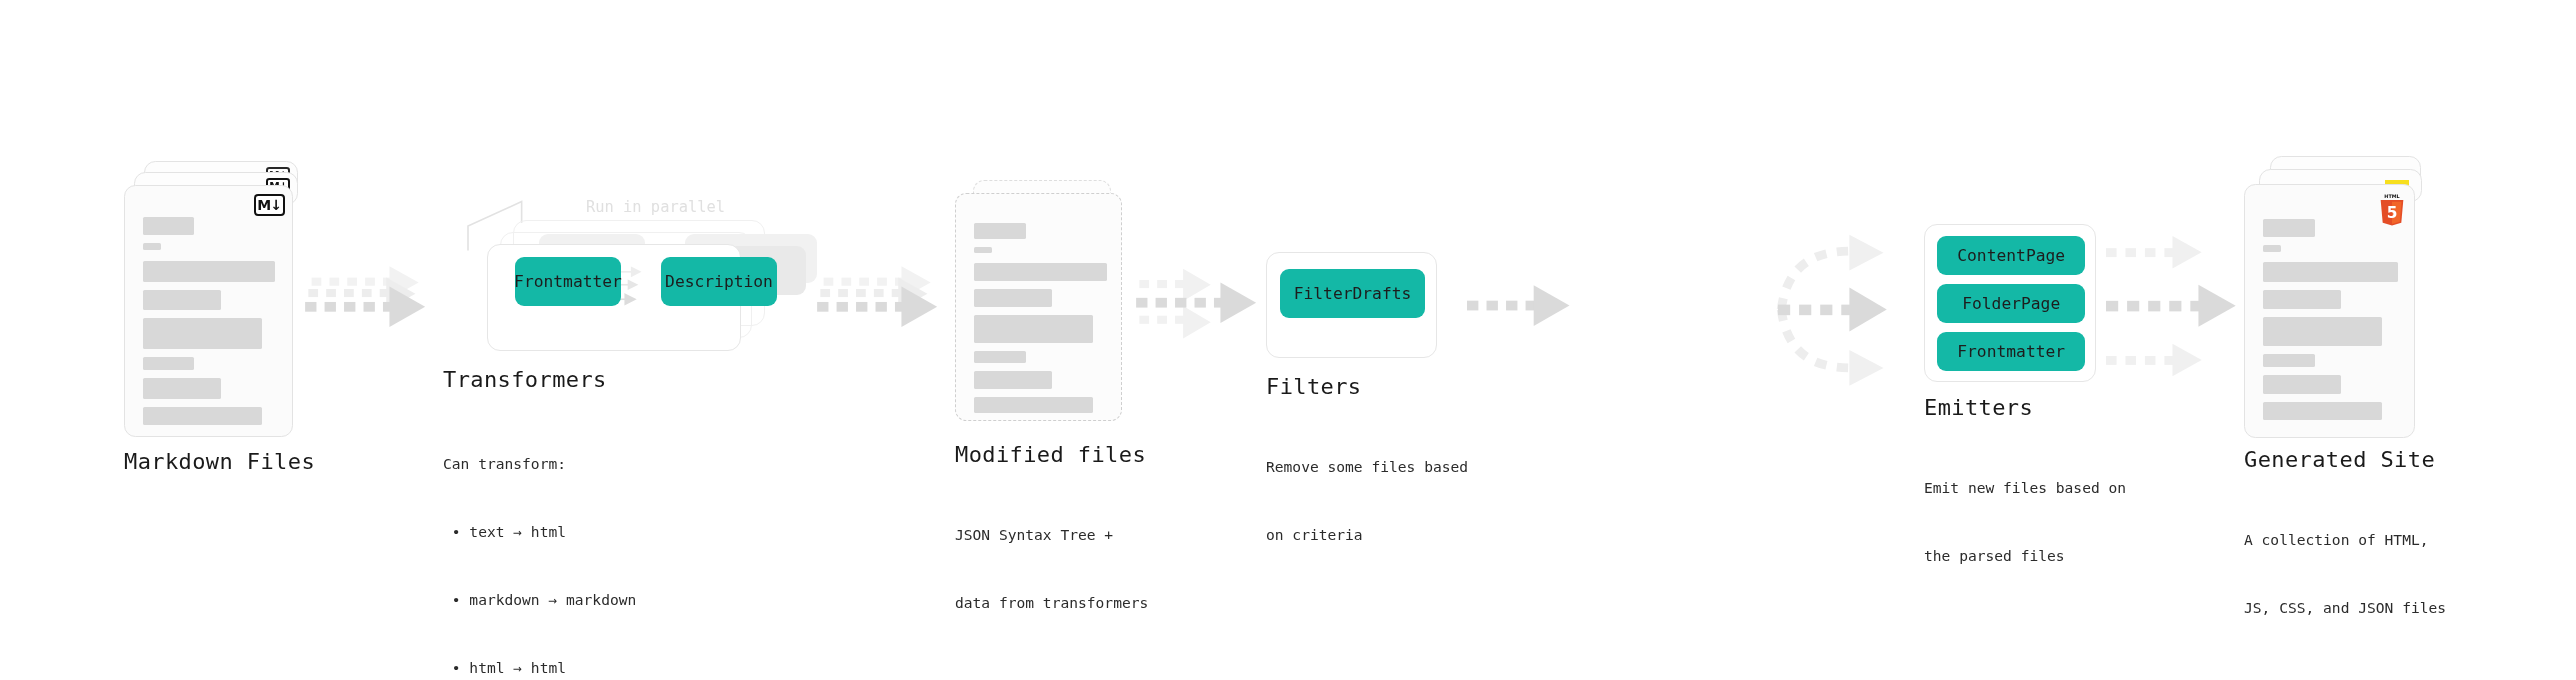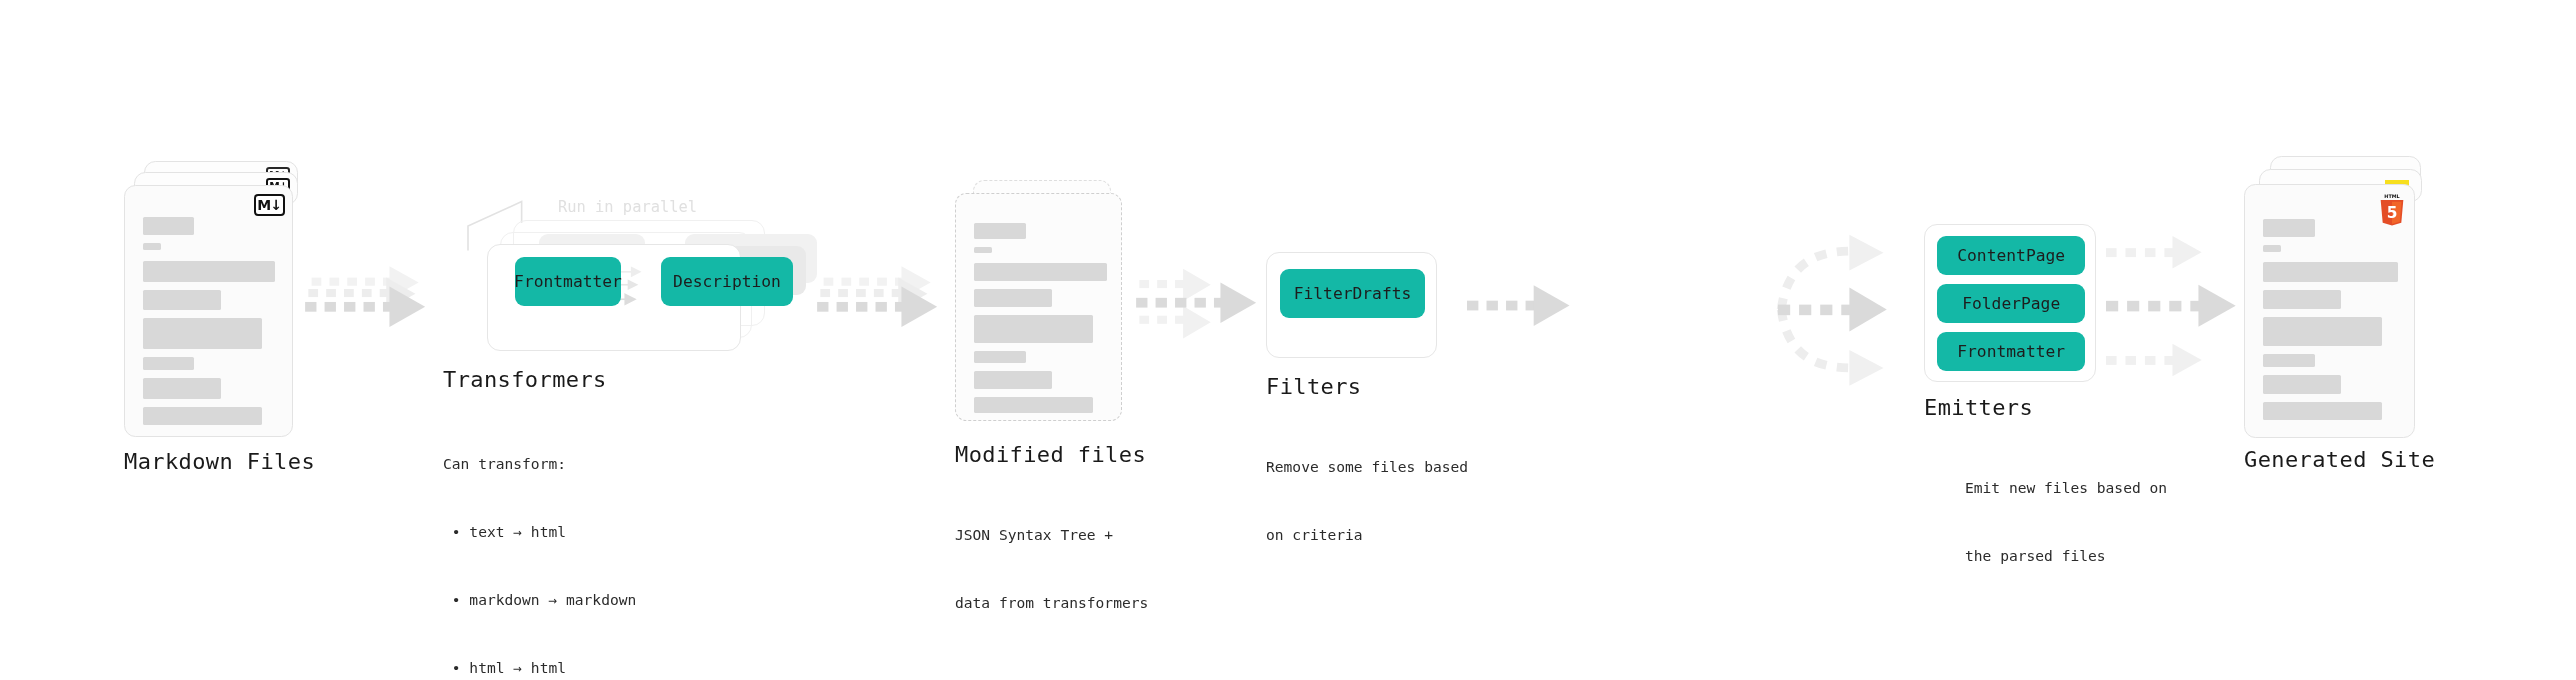--- a/index.html
+++ b/index.html
@@ -83,20 +83,21 @@
     line-height: 1.55;
     white-space: pre;
   }
   .sub .li { display: block; }
 
   .parallel-label {
     position: absolute;
     font-size: 15.4px;
     color: #e0e0e0;
     white-space: nowrap;
+    margin-left: 28px;
   }
 
   
   .conn { position: absolute; }
   svg { display: block; overflow: visible; }
 </style>
 </head>
 <body>
 
 <div class="canvas">
@@ -187,21 +188,21 @@
         <g stroke="#dcdcdc" stroke-width="2" fill="#dcdcdc">
           <line x1="-10" y1="40" x2="26" y2="40"></line>
             <polygon points="26,34 38,40 26,46"></polygon>
         </g>
       </svg>
     </div>
 
     <div class="pill" style="left:72px; top:70px; width:106px; height:49px;">
       <span>Frontmatter</span>
     </div>
-    <div class="pill" style="left:218px; top:70px; width:132px; height:49px;">
+    <div class="pill" style="left:218px; top:70px; width:116px; height:49px;">
       <span>Description</span>
     </div>
 
     <div class="title" style="left:0px; top:180px;">Transformers</div>
     <div class="sub" style="left:0px; top:221px;">
       <span class="li">Can transform:</span>
       <span class="li">&nbsp;•&nbsp;<span>text → html</span></span>
       <span class="li">&nbsp;•&nbsp;<span>markdown → markdown</span></span>
       <span class="li">&nbsp;•&nbsp;<span>html → html</span></span>
     </div>
@@ -332,21 +333,21 @@
         <span>ContentPage</span>
       </div>
       <div class="pill" style="left:12.2px; top:59px; width:148px; height:39px;">
         <span>FolderPage</span>
       </div>
       <div class="pill" style="left:12.2px; top:107px; width:148px; height:39px;">
         <span>Frontmatter</span>
       </div>
     </div>
     <div class="title" style="left:0px; top:171px;">Emitters</div>
-    <div class="sub" style="left:0px; top:208px;margin-left:41px;">
+    <div class="sub" style="left:0px; top:208px;">
       <span class="li">Emit new files based on</span>
       <span class="li">the parsed files</span>
     </div>
   </div>
 
   <div class="conn" style="left:2106px; top:236px;">
     <svg width="150" height="154" viewBox="0 0 185 190">
       <g fill="#f0f0f0">
         <rect x="0" y="15" width="13" height="11"></rect>
           <rect x="24" y="15" width="13" height="11"></rect>
@@ -403,16 +404,20 @@
           <div class="bar" style="width:135px;height:19.5px;"></div>
           <div class="bar" style="width:78px;height:19.5px;"></div>
           <div class="bar" style="width:119px;height:29px;"></div>
           <div class="bar" style="width:52px;height:12.2px;"></div>
           <div class="bar" style="width:78px;height:19.5px;"></div>
           <div class="bar" style="width:119px;height:18px;"></div>
         </div>
       </div>
     </div>
     <div class="title" style="left:0px; top:291px;">Generated Site</div>
+    <div class="sub" style="left:0px; top:328px;">
+      <span class="li">A collection of HTML,</span>
+      <span class="li">JS, CSS, and JSON files</span>
+    </div>
   </div>
 
 </div>
 
 
 </body></html>

